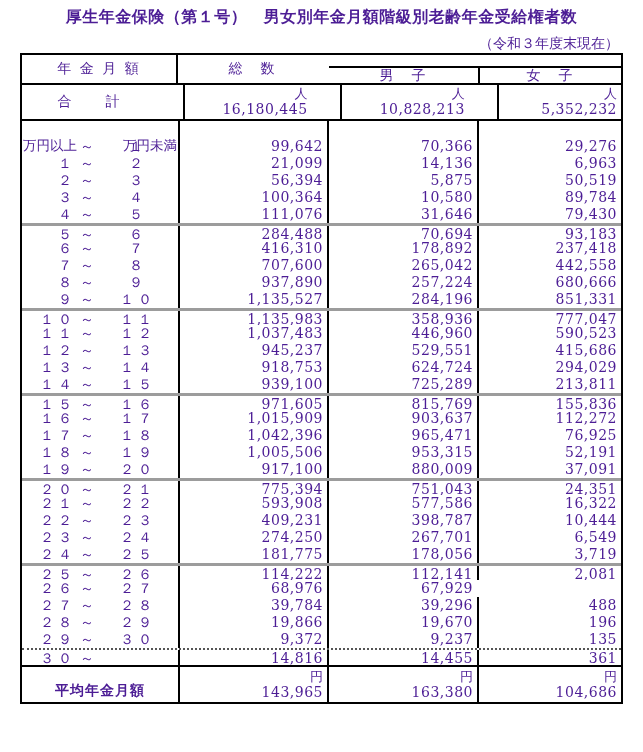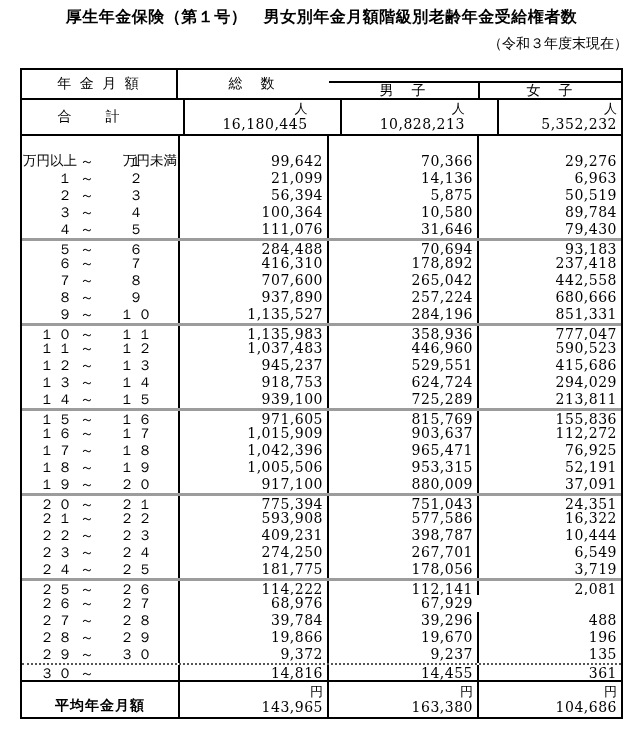--- a/index.html
+++ b/index.html
@@ -1,28 +1,28 @@
 <!DOCTYPE html>
 <html><head>
 <meta charset="utf-8">
 <style>
   * { margin:0; padding:0; box-sizing:border-box; }
   html,body { background:#ffffff; }
   .page {
-    width:643px; height:752px; background:#fff; color:#000000;
+    width:643px; height:752px; background:#fff; color:#4c1d95;
     font-family:"DejaVu Serif","Liberation Serif",serif;
     position:relative; overflow:hidden;
   }
   .title {
     padding-top:7px; text-align:center;
     font-family:"DejaVu Sans","Liberation Sans",sans-serif;
     font-weight:bold; font-size:16px; letter-spacing:0.5px;
   }
   .subtitle {
-    text-align:right; padding-right:15px; margin-top:7px; margin-bottom:15px;
+    text-align:right; padding-right:24px; margin-top:7px; margin-bottom:0;
     font-size:14px;
   }
   .stat-table {
     margin-left:20px; width:603px; border:2px solid #000; background:#fff;
     font-size:14px;
   }
   .trow { display:flex; }
   .c { overflow:hidden; }
   .c1 { width:156px; }
   .c2 { width:149px; border-left:2px solid #000; }

